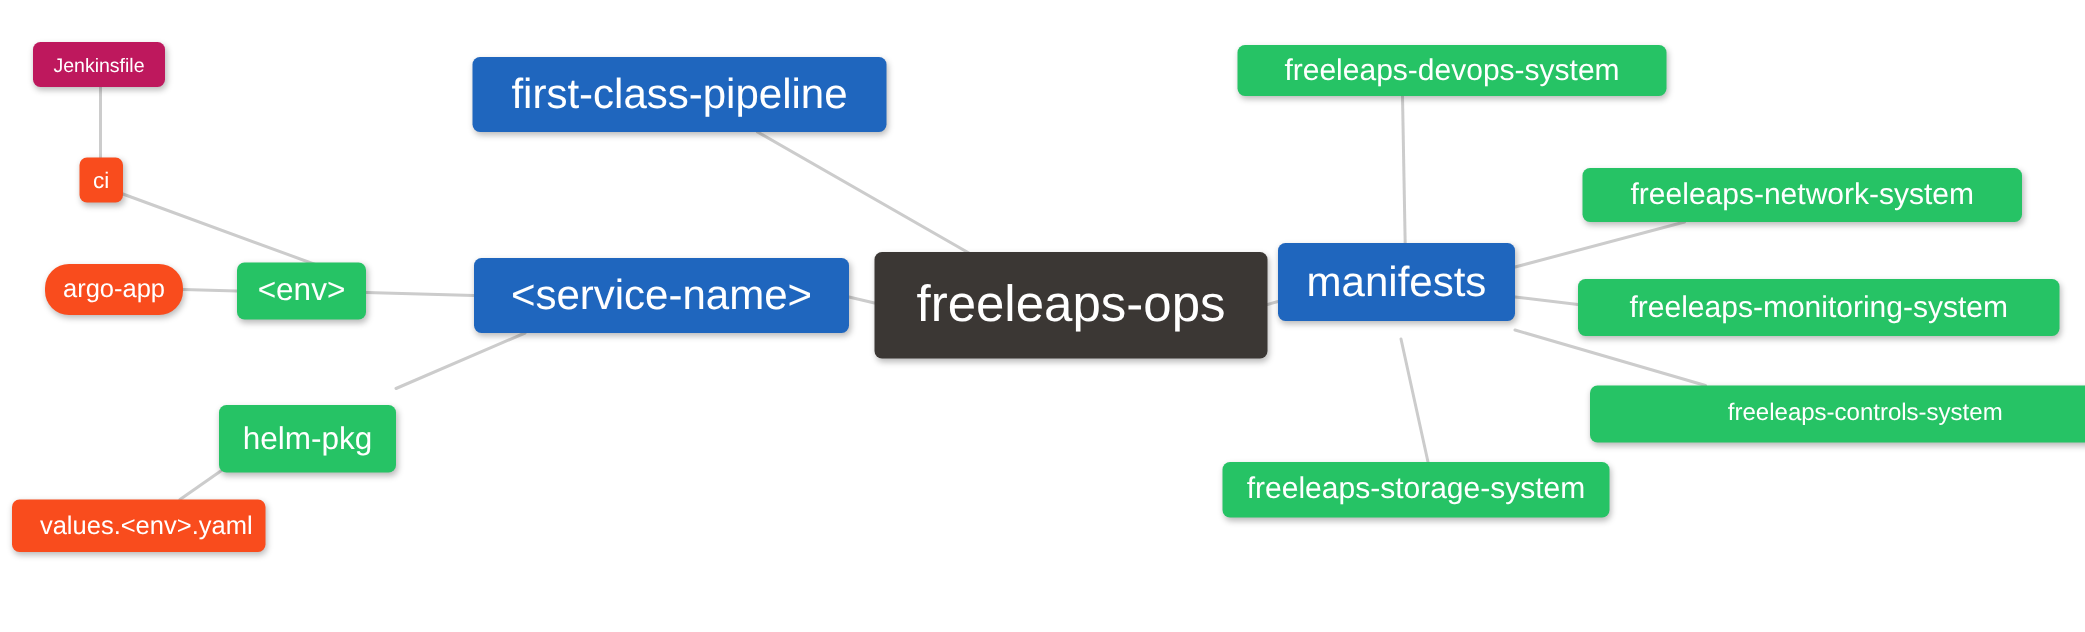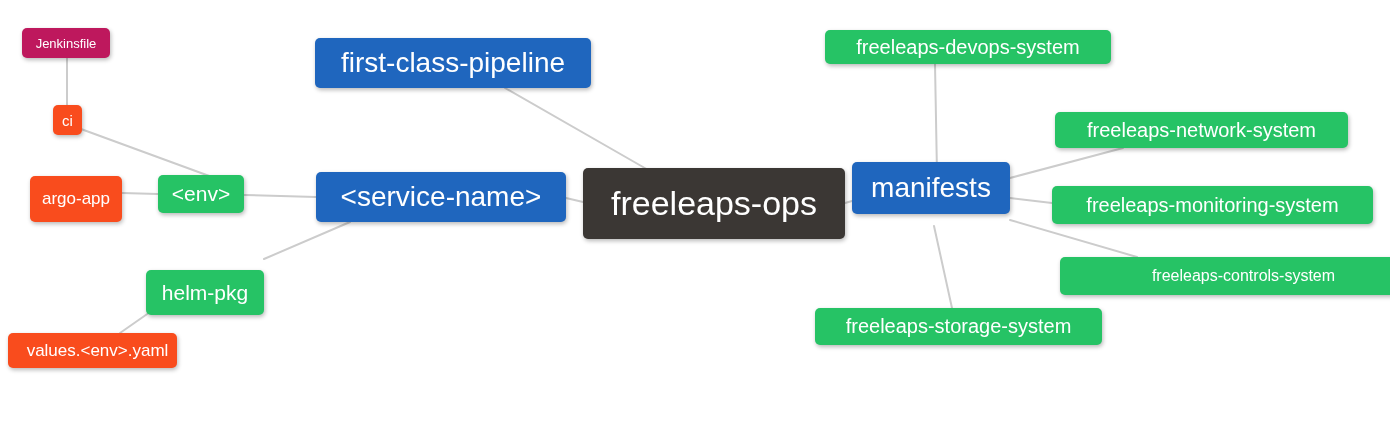--- a/index.html
+++ b/index.html
@@ -66,21 +66,21 @@
     <line x1="1010" y1="178" x2="1123" y2="148"></line>
     <line x1="1010" y1="198" x2="1052" y2="203"></line>
     <line x1="1010" y1="220" x2="1137" y2="257"></line>
     <line x1="934" y1="226" x2="952" y2="308"></line>
   </svg>
 
   <div class="node orange" style="left:22px;  top:28px;  width:88px;  height:30px; font-size:13px;">Jenkinsfile</div>
 
   <div class="node red" style="left:53px;  top:105px; width:29px;  height:30px; font-size:15px;">ci</div>
 
-  <div class="node red" style="left:30px;  top:176px; width:92px;  height:46px; font-size:17px;">argo-app</div>
+  <div class="node red" style="left:30px;  top:176px; width:92px;  height:34px; font-size:17px;border-radius:16px;">argo-app</div>
 
   <div class="node green" style="left:158px; top:175px; width:86px;  height:38px; font-size:21px;">&lt;env&gt;</div>
 
   <div class="node green" style="left:146px; top:258px; width:118px; height:45px; font-size:21px;margin-top:12px;">helm-pkg</div>
 
   <div class="node red" style="left:8px;   top:333px; width:169px; height:35px; font-size:17px;padding-left:16px;">values.&lt;env&gt;.yaml</div>
 
   <div class="node blue" style="left:315px; top:38px;  width:276px; height:50px; font-size:28px;">first-class-pipeline</div>
 
   <div class="node blue" style="left:316px; top:172px; width:250px; height:50px; font-size:28px;text-align:right;">&lt;service-name&gt;</div>
@@ -90,15 +90,15 @@
   <div class="node blue" style="left:852px; top:162px; width:158px; height:52px; font-size:28px;">manifests</div>
 
   <div class="node green" style="left:797px; top:30px;  width:286px; height:34px; font-size:20px;margin-left:28px;">freeleaps-devops-system</div>
 
   <div class="node green" style="left:1055px; top:112px; width:293px; height:36px; font-size:20px;">freeleaps-network-system</div>
 
   <div class="node green" style="left:1052px; top:186px; width:321px; height:38px; font-size:20px;">freeleaps-monitoring-system</div>
 
   <div class="node green" style="left:1060px; top:257px; width:349px; height:38px; font-size:16px;padding-left:24px;">freeleaps-controls-system</div>
 
-  <div class="node green" style="left:815px; top:308px; width:287px; height:37px; font-size:20px;">freeleaps-storage-system</div>
+  <div class="node green" style="left:815px; top:308px; width:258px; height:37px; font-size:20px;">freeleaps-storage-system</div>
 
 </div>
 
 </body></html>

